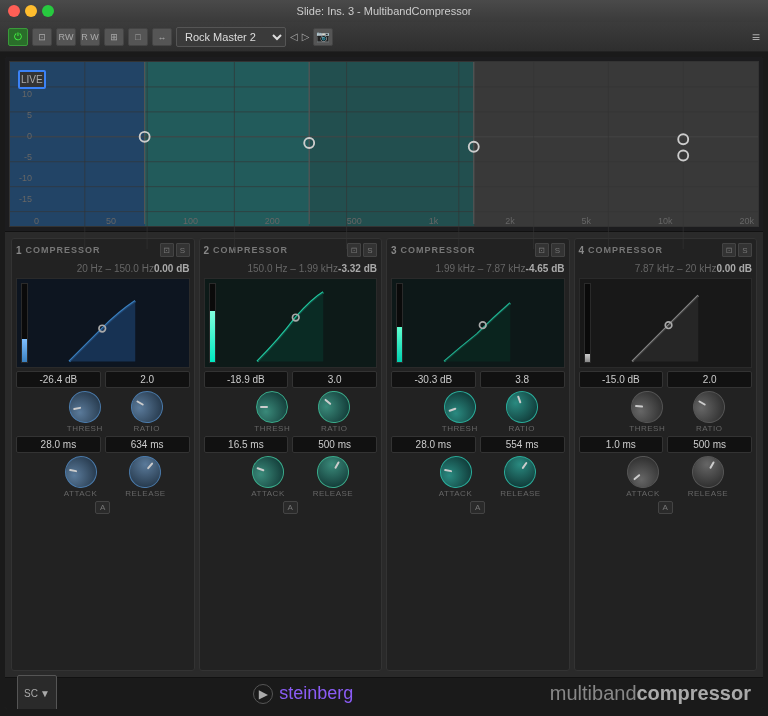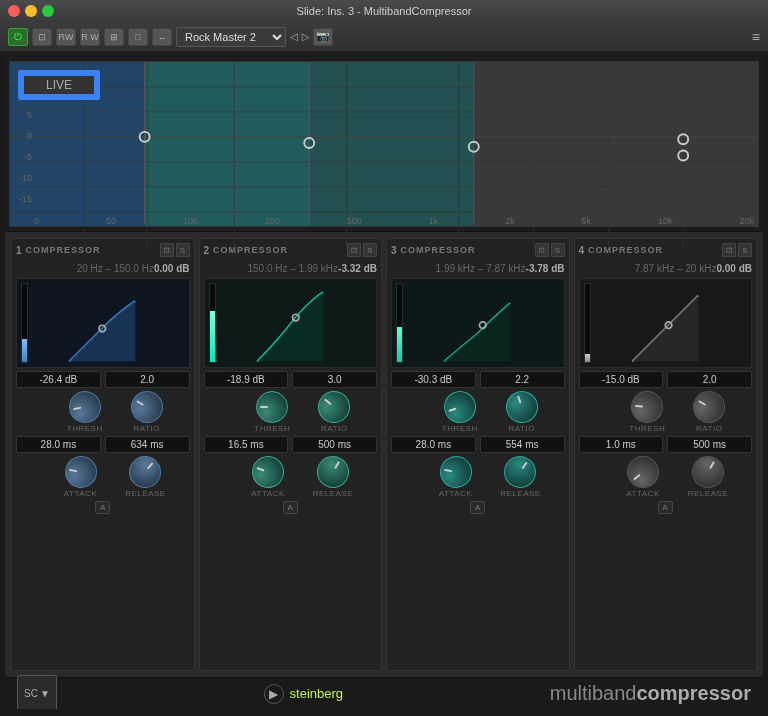--- a/index.html
+++ b/index.html
@@ -161,24 +161,24 @@
       font-size: 9px;
       color: #666;
       width: 20px;
       text-align: right;
     }
 
     .live-btn {
       position: absolute;
       top: 8px; left: 8px;
       background: #333;
-      border: 6px solid #3b82f6;
+      border: 2px solid #3b82f6;
       color: #aaa;
-      font-size: 12px;
-      padding: 2px 22px;
+      font-size: 10px;
+      padding: 2px 1px;
       border-radius: 2px;
       cursor: pointer;
     }
 
     
     .output-section {
       width: 80px;
       display: flex;
       flex-direction: column;
       align-items: center;
@@ -388,22 +388,22 @@
       gap: 6px;
     }
     .steinberg-icon {
       width: 20px; height: 20px;
       border-radius: 50%;
       border: 1px solid #555;
       display: flex; align-items: center; justify-content: center;
       color: #aaa; font-size: 12px;
     }
     .steinberg-text {
-      font-size: 13px;
-      color: #bef264;
+      font-size: 18px;
+      color: #8b5cf6;
       font-weight: 300;
     }
     .plugin-name {
       font-size: 20px;
       color: #888;
     }
     .plugin-name strong {
       font-weight: 800;
       color: #aaa;
     }
@@ -630,35 +630,35 @@
       <div class="band-header">
         <span class="band-number">3</span>
         <span class="band-header-label">COMPRESSOR</span>
         <div class="band-icons">
           <div class="band-icon-btn">⊡</div>
           <div class="band-icon-btn">S</div>
         </div>
       </div>
       <div class="comp-range-label">
         <span>1.99 kHz – 7.87 kHz</span>
-        <span style="float:right;color:#aaa;font-weight:bold;">-3.78 dB</span>
+        <span style="float:right;color:#aaa;font-weight:bold;">-4.65 dB</span>
       </div>
       <div class="comp-display comp-display-3" style="position:relative;">
         <div style="position:absolute;top:4px;bottom:4px;left:4px;width:7px;background:#0a0a0a;border:1px solid #2a2a2a;">
           <div style="position:absolute;bottom:0;width:100%;height:45%;background:linear-gradient(to top,#00d0b0,#60ffd0);"></div>
         </div>
         <svg viewBox="0 0 80 80" style="position:absolute;top:0;left:14px;right:4px;bottom:0;width:calc(100% - 18px);height:100%;">
           <path d="M5,75 Q20,62 35,50 Q50,35 65,22" stroke="#20b090" stroke-width="2" fill="none"></path>
           <path d="M5,75 Q20,62 35,50 Q50,35 65,22 L65,75 Z" fill="#0a2820" opacity="0.8"></path>
           <circle cx="40" cy="42" r="3" fill="none" stroke="#aaa" stroke-width="1.5"></circle>
         </svg>
       </div>
       <div class="param-row">
         <div class="param-value">-30.3 dB</div>
-        <div class="param-value">2.2</div>
+        <div class="param-value">3.8</div>
       </div>
       <div class="knob-row">
         <div class="knob-group">
           <div class="knob knob-xs knob-3" style="transform:rotate(-110deg);"></div>
           <span class="knob-label">THRESH</span>
         </div>
         <div class="knob-group">
           <div class="knob knob-xs knob-3" style="transform:rotate(-20deg);"></div>
           <span class="knob-label">RATIO</span>
         </div>

